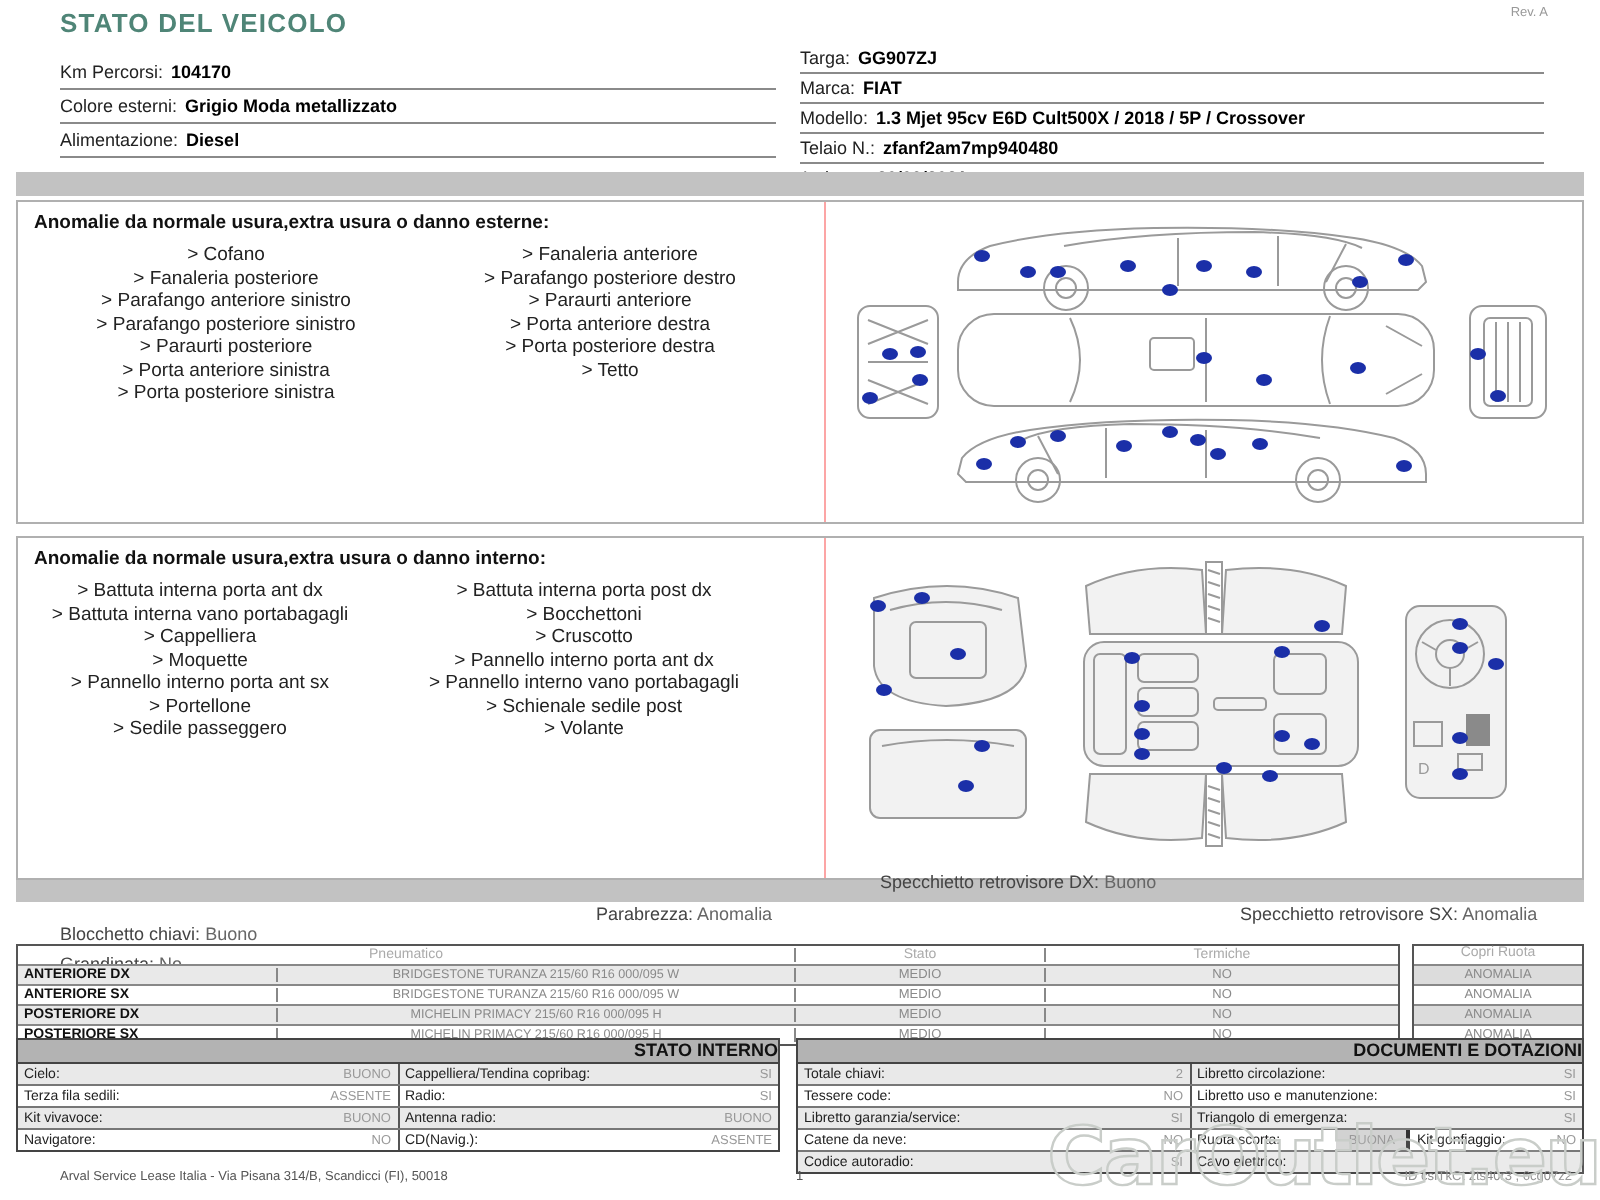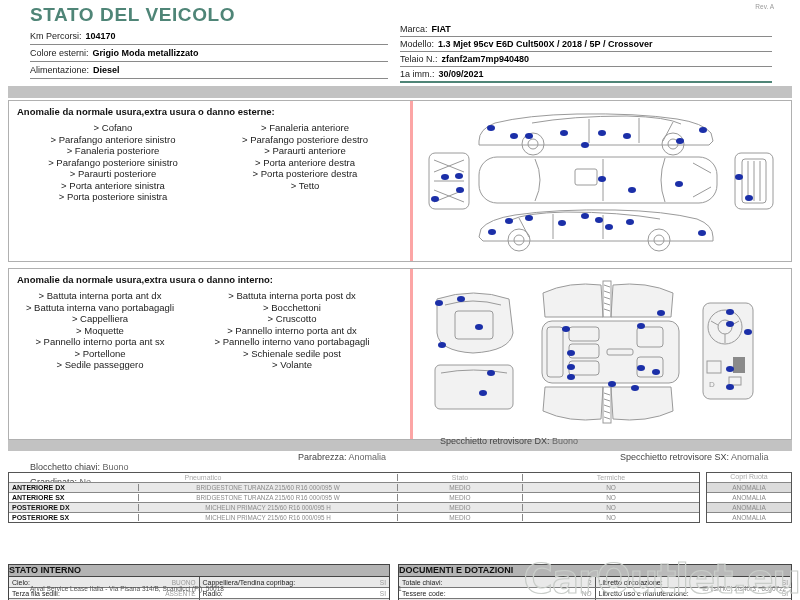--- a/index.html
+++ b/index.html
@@ -1,40 +1,40 @@
 <!DOCTYPE html>
 <html><head>
 <meta charset="utf-8">
 <style>
   html,body { margin:0; padding:0; background:#fff; }
   #page { position:relative; width:800px; height:600px; background:#ffffff;
           font-family:"Liberation Sans", sans-serif; overflow:hidden; }
 
-  .title { position:absolute; left:30px; top:4px; font-size:19px; font-weight:bold;
+  .title { position:absolute; left:30px; top:4px; font-size:13px; font-weight:bold;
            color:#4f8577; letter-spacing:.6px; }
   .rev   { position:absolute; right:26px; top:3px; font-size:6.5px; color:#999; }
 
   .info-left  { position:absolute; left:30px; top:28px; width:358px; }
   .info-right { position:absolute; left:400px; top:22px; width:372px; }
   .vrow { display:flex; align-items:baseline; gap:4px; border-bottom:1px solid #8a8a8a;
           padding:2px 0; font-size:9px; }
   .info-left .vrow { padding:3px 0; }
   .vrow .lbl { color:#222; white-space:nowrap; }
   .vrow .val { font-weight:bold; color:#000; white-space:nowrap; }
   .info-right .vrow:last-child { border-bottom:2px solid #4f8577; }
 
   .graybar { position:absolute; left:8px; width:784px; background:#c2c2c2; }
   #graybar1 { top:86px; height:12px; }
   #graybar2 { top:440px; height:11px; }
 
   .anom-box { position:absolute; left:8px; width:782px; border:1px solid #b0b0b0; background:#fff; }
   #ext-box { top:100px; height:160px; }
   #int-box { top:268px; height:170px; }
   .anom-text { position:absolute; left:0; top:0; bottom:0; width:404px;
-               border-right:3px solid #fca5a5; padding:5px 8px; box-sizing:border-box; }
+               border-right:1px solid #fca5a5; padding:5px 8px; box-sizing:border-box; }
   .anom-header { font-weight:bold; font-size:9.5px; color:#111; margin-bottom:5px; }
   .anom-cols { display:flex;text-align:center; }
   .anom-col { width:192px; }
   .anom-item { font-size:9.5px; color:#222; line-height:11.5px; }
   #int-box .anom-item { max-width:166px; }
   .anom-diagram { position:absolute; left:408px; top:2px; }
 
   .chk { position:absolute; font-size:9px; }
   .chk .lbl { color:#444; }
   .chk .val { color:#666; }
@@ -58,21 +58,21 @@
   .c-stato{ width:124px; text-align:center; font-size:6.5px; color:#8a8a8a; border-right:1px solid #888; }
   .c-term { flex:1; text-align:center; font-size:6.5px; color:#8a8a8a; }
   .copri-h { height:9px; text-align:center; font-size:7px; color:#aaa; }
   .copri-c { height:9px; text-align:center; font-size:6.5px; color:#8a8a8a; border-top:1px solid #888; line-height:9px; }
   .copri-c.alt { background:#dcdcdc; }
 
   .btable { position:absolute; top:519px; box-sizing:border-box; }
   #stato-interno { left:8px;  width:382px; }
   #documenti     { left:398px; width:394px; }
   .tbl-header { height:11px; background:#b3b3b3; border:1px solid #444; border-bottom:none;
-                text-align:left; font-weight:bold; font-size:9px; color:#111; line-height:11px;margin-top:45px; }
+                text-align:right; font-weight:bold; font-size:9px; color:#111; line-height:11px; }
   .tbl-body { border:1px solid #444; }
   .prow { display:flex; height:10px; align-items:center; }
   .prow + .prow { border-top:1px solid #777; }
   .prow.alt { background:#e9e9e9; }
   .pair { display:flex; flex:1; align-items:center; height:100%; }
   .pair.first { border-right:1px solid #555; }
   .pl { font-size:7px; color:#222; padding-left:3px; flex:1; white-space:nowrap; }
   .pv { font-size:6.5px; color:#999; padding-right:3px; text-align:right; white-space:nowrap; }
   .pv-box { font-size:6.5px; color:#999; background:#d2d2d2; padding:0 6px; height:100%;
             display:flex; align-items:center; border-right:2px solid #333; }
@@ -109,20 +109,24 @@
         <span class="val">Grigio Moda metallizzato</span>
       </div>
     <div class="vrow">
         <span class="lbl">Alimentazione:</span>
         <span class="val">Diesel</span>
       </div>
   </div>
 
   <div class="info-right">
     <div class="vrow">
+        <span class="lbl">Targa:</span>
+        <span class="val">GG907ZJ</span>
+      </div>
+    <div class="vrow">
         <span class="lbl">Marca:</span>
         <span class="val">FIAT</span>
       </div>
     <div class="vrow">
         <span class="lbl">Modello:</span>
         <span class="val">1.3 Mjet 95cv E6D Cult500X / 2018 / 5P / Crossover</span>
       </div>
     <div class="vrow">
         <span class="lbl">Telaio N.:</span>
         <span class="val">zfanf2am7mp940480</span>
@@ -134,22 +138,22 @@
   </div>
 
   <div id="graybar1" class="graybar"></div>
 
   <div id="ext-box" class="anom-box">
     <div class="anom-text">
       <div class="anom-header">Anomalie da normale usura,extra usura o danno esterne:</div>
       <div class="anom-cols">
         <div class="anom-col">
           <div class="anom-item">&gt; Cofano</div>
+          <div class="anom-item">&gt; Fanaleria posteriore</div>
           <div class="anom-item">&gt; Parafango anteriore sinistro</div>
-          <div class="anom-item">&gt; Fanaleria posteriore</div>
           <div class="anom-item">&gt; Parafango posteriore sinistro</div>
           <div class="anom-item">&gt; Paraurti posteriore</div>
           <div class="anom-item">&gt; Porta anteriore sinistra</div>
           <div class="anom-item">&gt; Porta posteriore sinistra</div>
         </div>
         <div class="anom-col">
           <div class="anom-item">&gt; Fanaleria anteriore</div>
           <div class="anom-item">&gt; Parafango posteriore destro</div>
           <div class="anom-item">&gt; Paraurti anteriore</div>
           <div class="anom-item">&gt; Porta anteriore destra</div>

